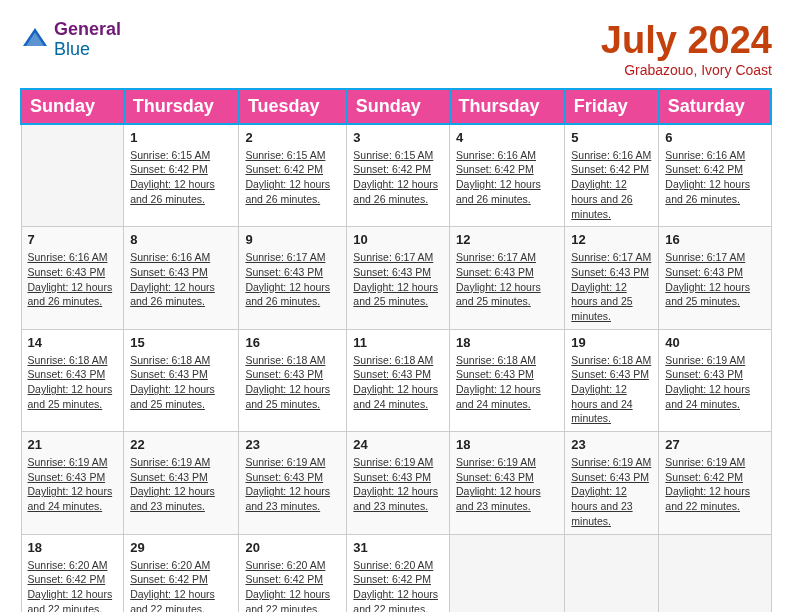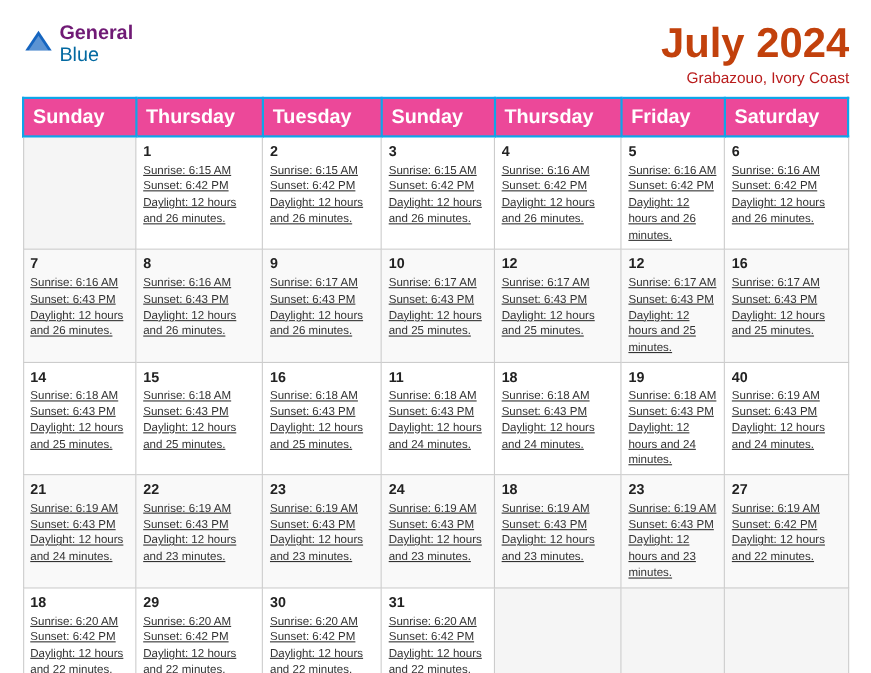--- a/index.html
+++ b/index.html
@@ -247,21 +247,21 @@
       <tr>
         <td>
           <span class="day-num">18</span>
           <div class="day-info">Sunrise: 6:20 AM<br>Sunset: 6:42 PM<br>Daylight: 12 hours and 22 minutes.</div>
         </td>
         <td>
           <span class="day-num">29</span>
           <div class="day-info">Sunrise: 6:20 AM<br>Sunset: 6:42 PM<br>Daylight: 12 hours and 22 minutes.</div>
         </td>
         <td>
-          <span class="day-num">30</span>
+          <span class="day-num">20</span>
           <div class="day-info">Sunrise: 6:20 AM<br>Sunset: 6:42 PM<br>Daylight: 12 hours and 22 minutes.</div>
         </td>
         <td>
           <span class="day-num">31</span>
           <div class="day-info">Sunrise: 6:20 AM<br>Sunset: 6:42 PM<br>Daylight: 12 hours and 22 minutes.</div>
         </td>
         <td class="empty-cell"></td>
         <td class="empty-cell"></td>
         <td class="empty-cell"></td>
       </tr>

